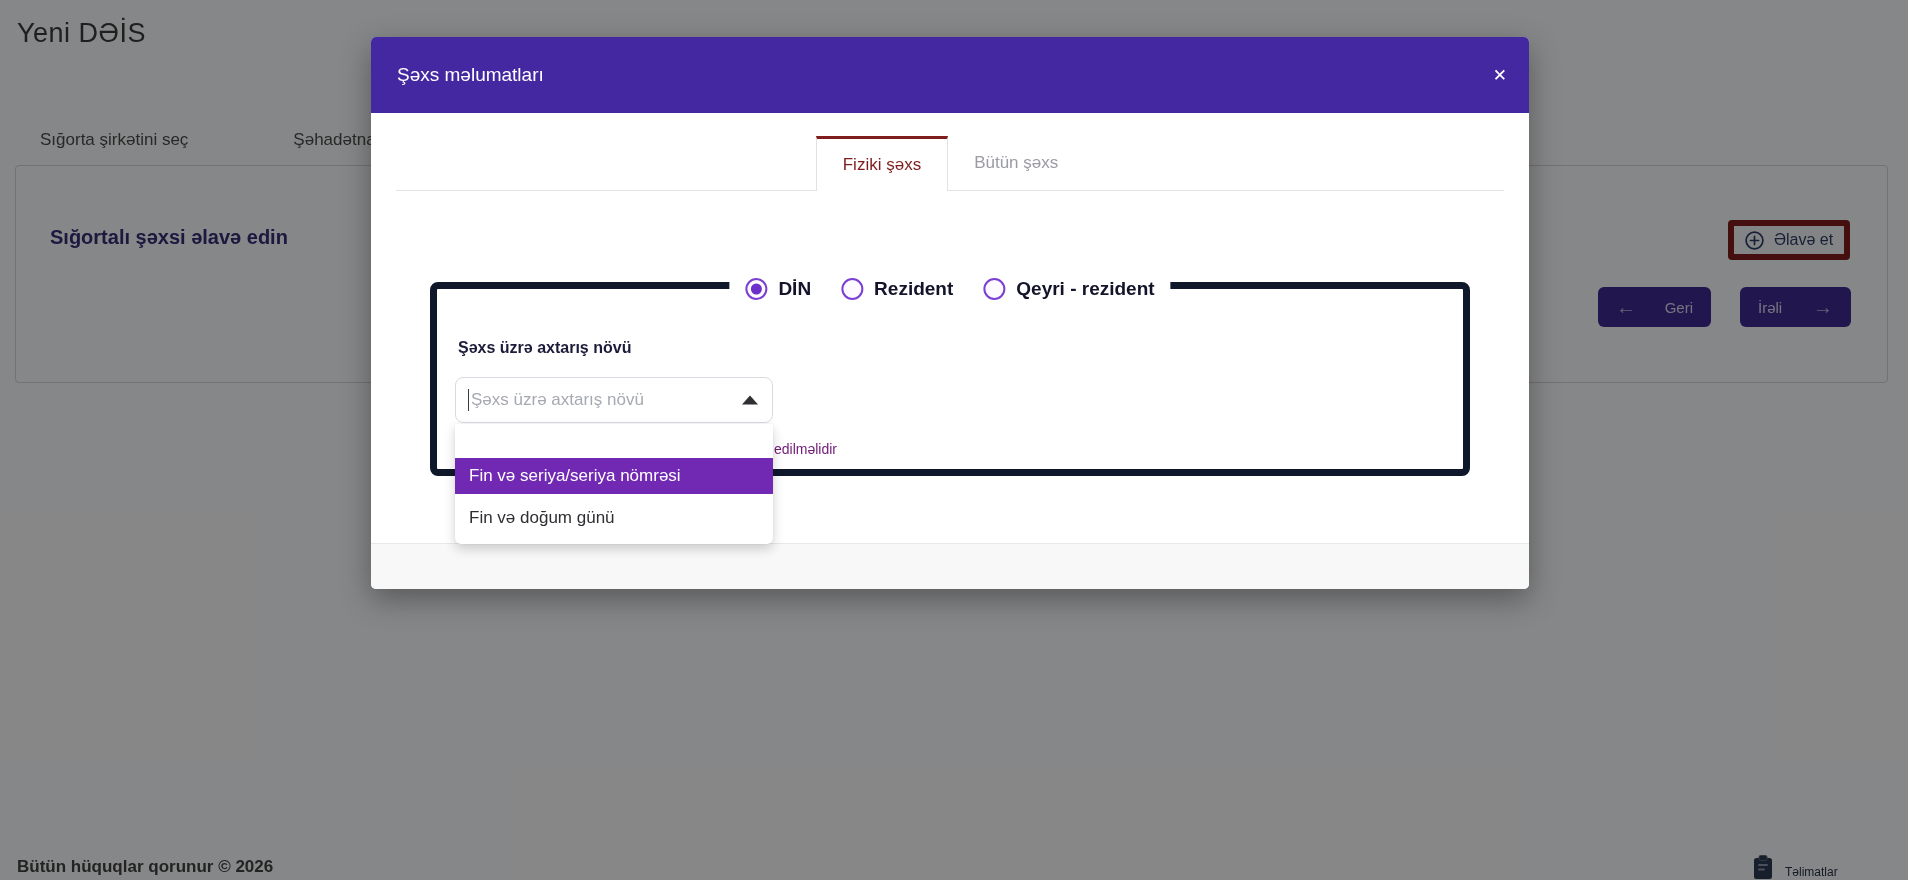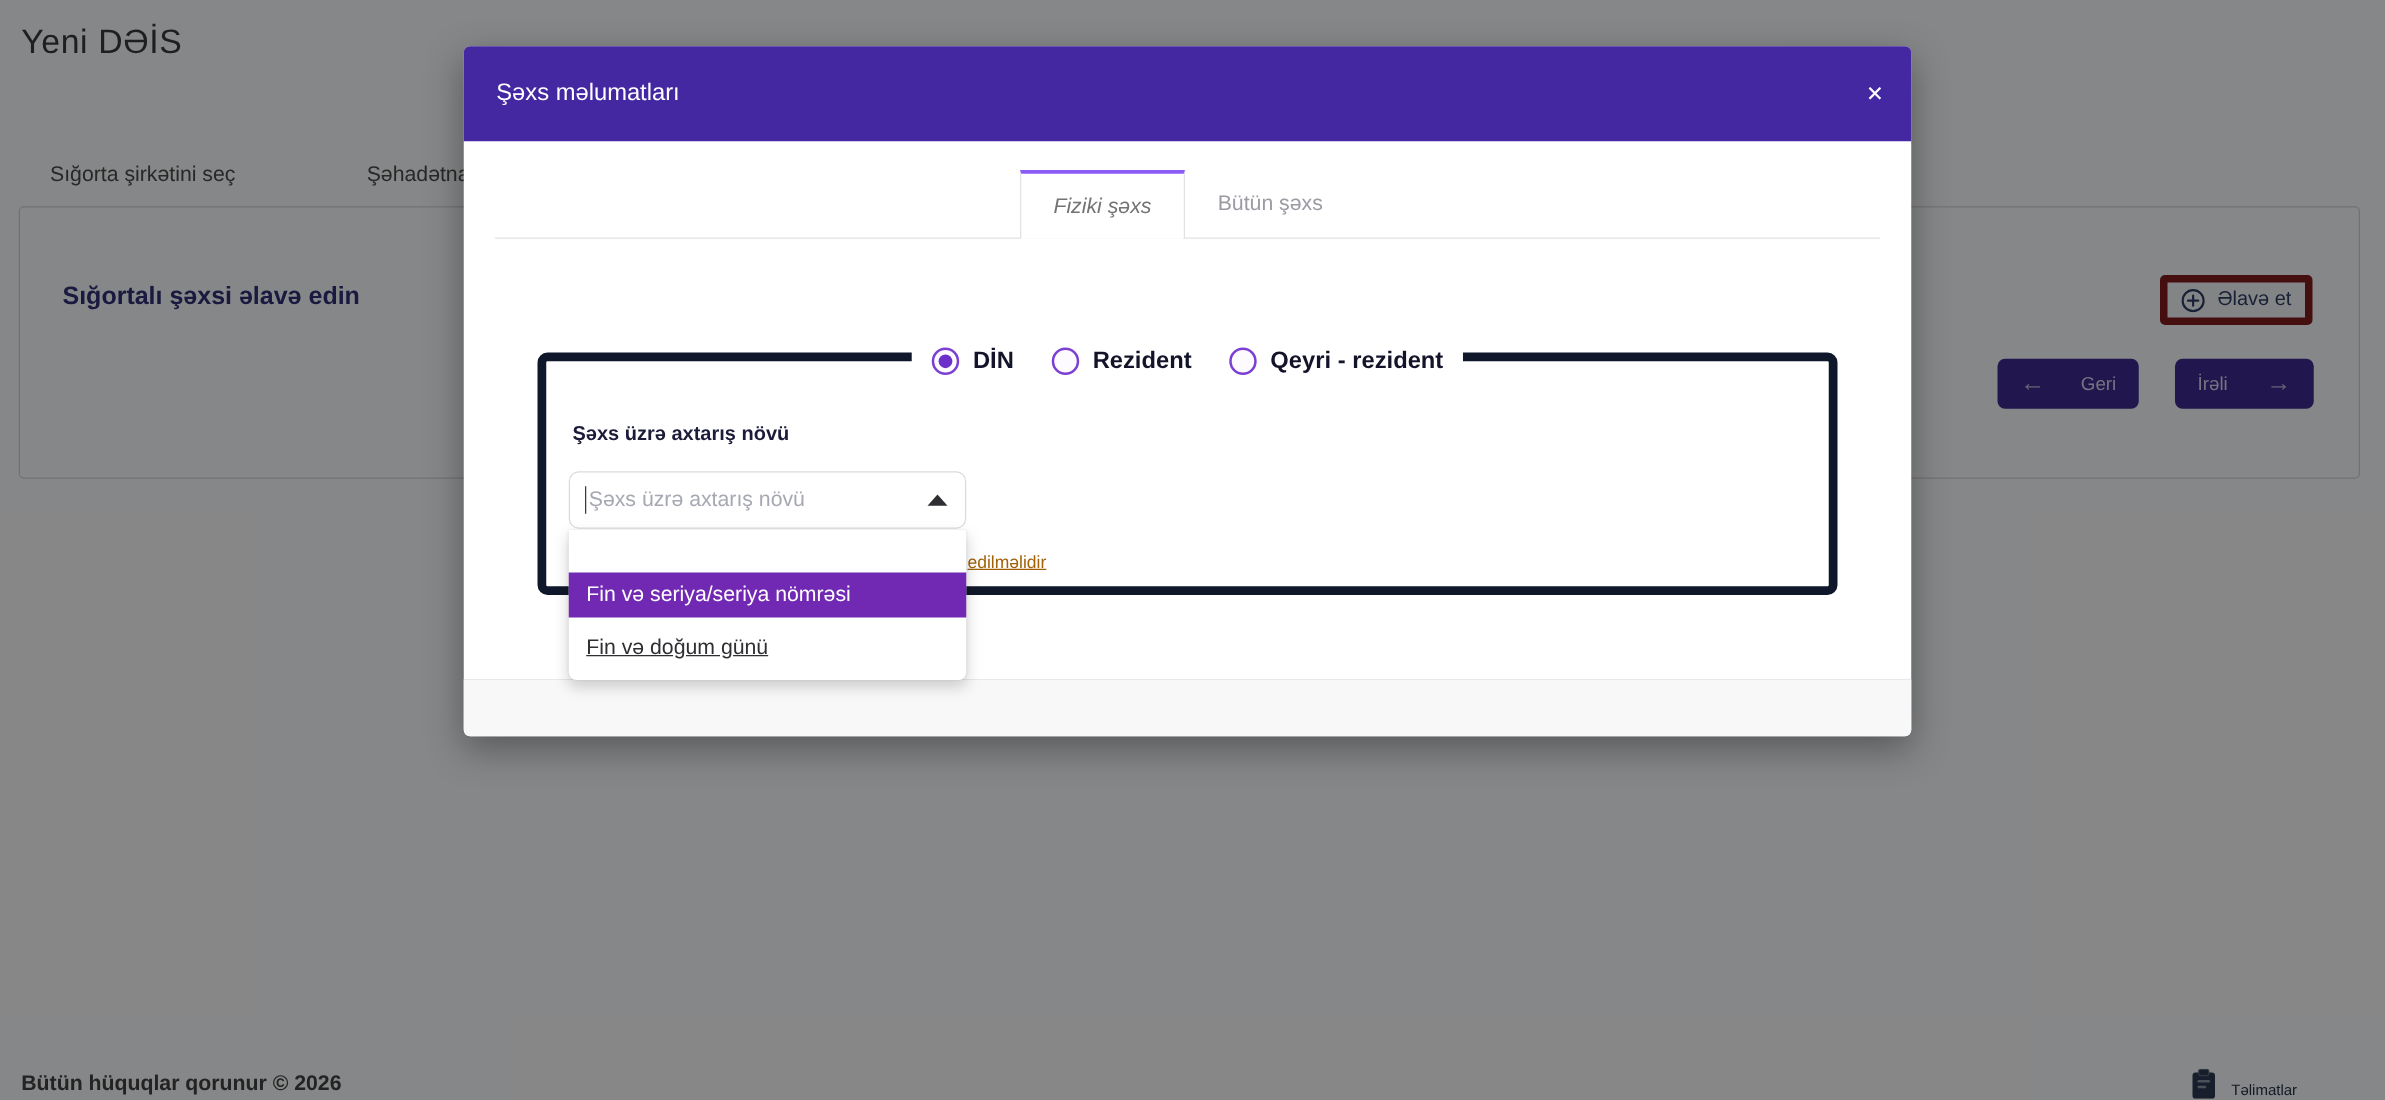--- a/index.html
+++ b/index.html
@@ -31,42 +31,42 @@
   
   .modal { position:absolute; left:371px; top:37px; width:1158px; height:552px; background:#fff; border-radius:5px; z-index:20; box-shadow:0 10px 30px rgba(0,0,0,.35); }
   .modal-header { height:76px; background:#4328a1; border-radius:5px 5px 0 0; display:flex; align-items:center; padding:0 26px; position:relative; }
   .modal-title { color:#ffffff; font-size:19px; font-weight:500; }
   .modal-close { position:absolute; right:22px; top:50%; transform:translateY(-50%); color:#fff; font-size:17px; font-weight:bold; cursor:pointer; line-height:1; }
   .modal-body { position:relative; height:444px; }
 
   
   .tab-row { position:absolute; left:25px; right:25px; top:23px; height:55px; display:flex; justify-content:center; align-items:flex-end; border-bottom:1px solid #e2e2e2; }
   .tab { height:55px; display:flex; align-items:center; padding:0 26px; font-size:17px; color:#9b9ba3; cursor:pointer; background:transparent; border:none; font-family:inherit; }
-  .tab.active { background:#fff; border:1px solid #e2e2e2; border-top:3px solid #8b5cf6; border-bottom:none; color:#737373; margin-bottom:-1px; padding-bottom:1px;font-style:italic; }
+  .tab.active { background:#fff; border:1px solid #e2e2e2; border-top:3px solid #7f1d1d; border-bottom:none; color:#7f1d1d; margin-bottom:-1px; padding-bottom:1px; }
 
   
   .fieldset { position:absolute; left:59px; top:169px; width:1040px; height:194px; border:7px solid #0f172a; border-radius:8px; }
   .radio-row { position:absolute; top:-15px; left:50%; transform:translateX(-50%); display:flex; align-items:center; gap:30px; background:#ffffff; padding:0 16px; height:30px; }
   .radio-item { display:flex; align-items:center; gap:11px; cursor:pointer; }
   .radio-circle { width:22px; height:22px; border:2px solid #7b3fd3; border-radius:50%; background:#fdfbff; position:relative; flex:0 0 auto; }
   .radio-circle.checked::after { content:""; position:absolute; left:50%; top:50%; transform:translate(-50%,-50%); width:11px; height:11px; border-radius:50%; background:#6d2fc9; }
   .radio-label { font-size:19px; font-weight:bold; color:#13132a; white-space:nowrap; }
 
   .field-label { position:absolute; left:21px; top:50px; font-size:16px; font-weight:bold; color:#1c1c3a; }
   .select-wrap { position:absolute; left:18px; top:88px; width:318px; }
   .select-input { position:relative; width:318px; height:46px; background:#fff; border:1px solid #d9dbe0; border-radius:8px; display:flex; align-items:center; padding:0 38px 0 12px; cursor:text; }
   .text-caret { width:1px; height:22px; background:#3a3a3a; margin-right:2px; }
   .select-placeholder { font-size:17px; color:#a7a9b2; white-space:nowrap; overflow:hidden; }
   .caret-up { position:absolute; right:14px; top:50%; transform:translateY(-50%); width:0; height:0; border-left:8px solid transparent; border-right:8px solid transparent; border-bottom:9px solid #2f2f33; }
   .dropdown-panel { position:absolute; left:0; top:47px; width:318px; background:#fff; border-radius:0 0 6px 6px; box-shadow:0 5px 12px rgba(0,0,0,.18), 0 0 2px rgba(0,0,0,.08); padding:8px 0 8px; z-index:5; }
   .dropdown-option { height:36px; display:flex; align-items:center; padding:0 14px; font-size:17px; color:#2f2f33; cursor:pointer; white-space:nowrap;margin-top:26px; }
   .dropdown-option.highlighted { background:#7128b3; color:#ffffff; }
-  .dropdown-option + .dropdown-option { margin-top:6px;text-decoration:underline; }
+  .dropdown-option + .dropdown-option { margin-top:6px; }
 
-  .error-text { position:absolute; left:337px; top:152px; font-size:14px; color:#a16207; white-space:nowrap;text-decoration:underline; }
+  .error-text { position:absolute; left:337px; top:152px; font-size:14px; color:#701a75; white-space:nowrap; }
 
   .modal-footer { position:absolute; left:0; right:0; bottom:0; height:46px; background:#f8f8f9; border-top:1px solid #e8e8ea; border-radius:0 0 5px 5px; }
 </style>
 </head>
 <body>
 
 <div id="screen">
 
   <div class="bg-page">
     <div class="app-title">Yeni DƏİS</div>

